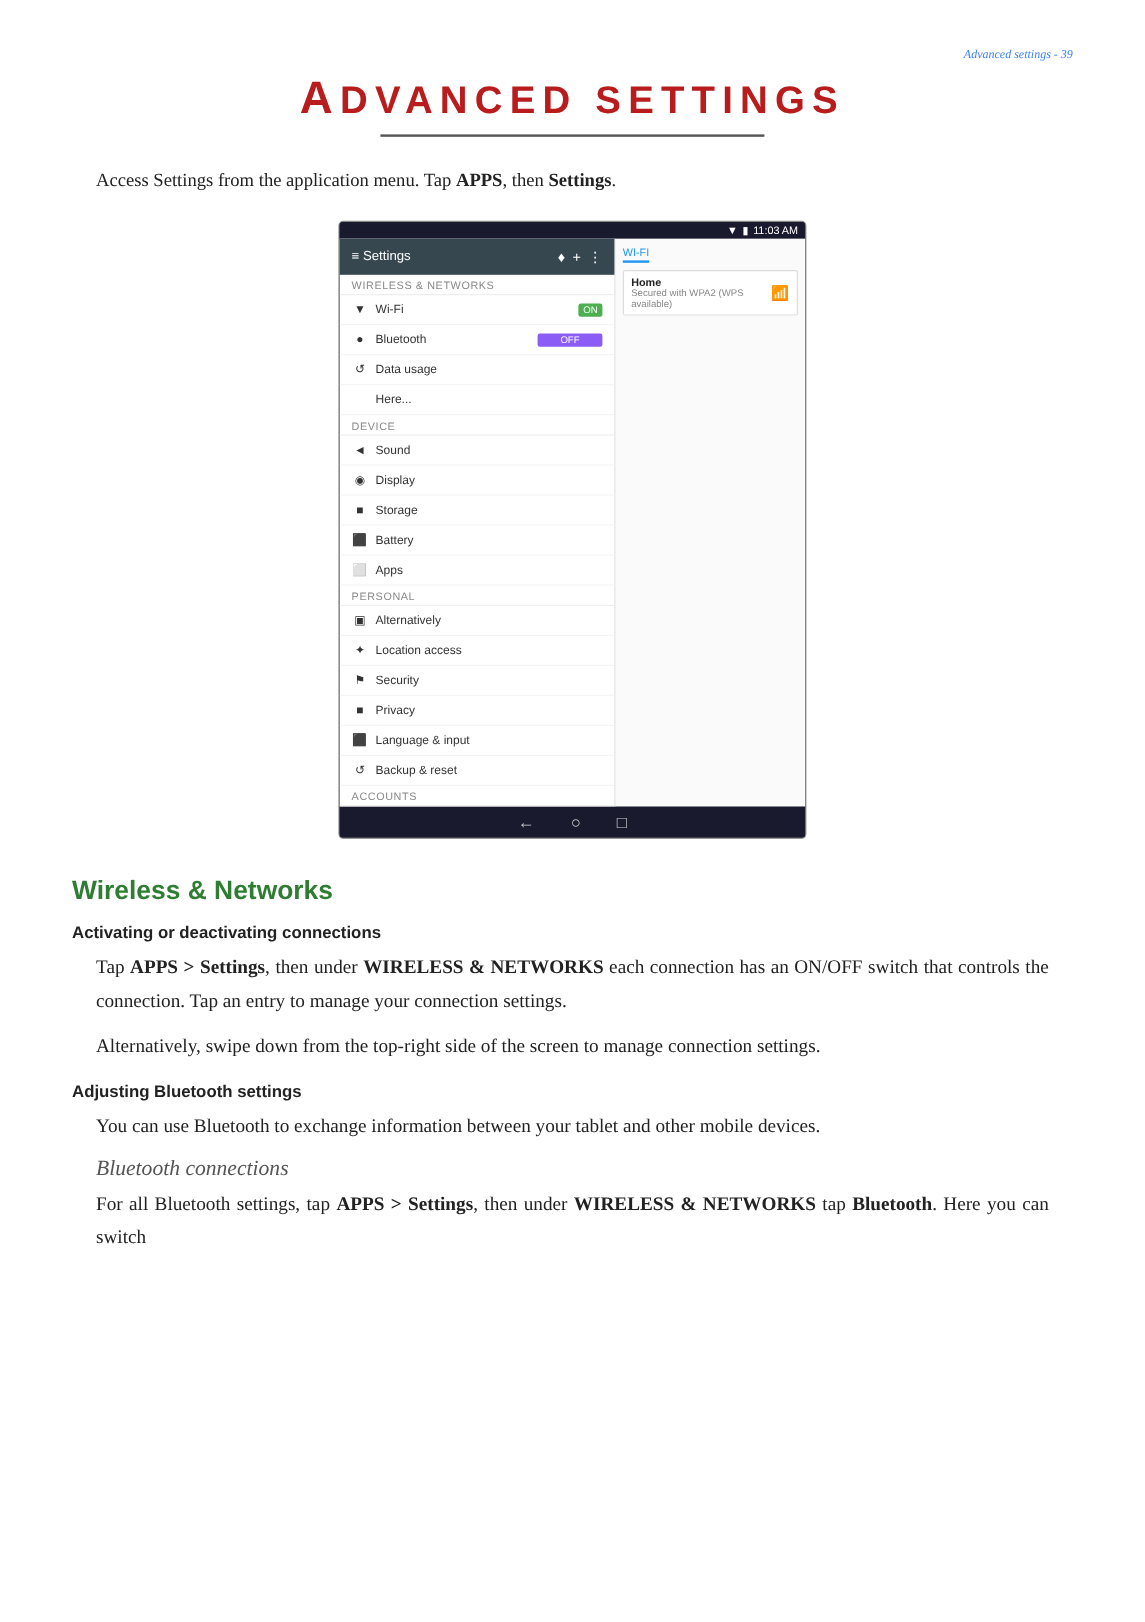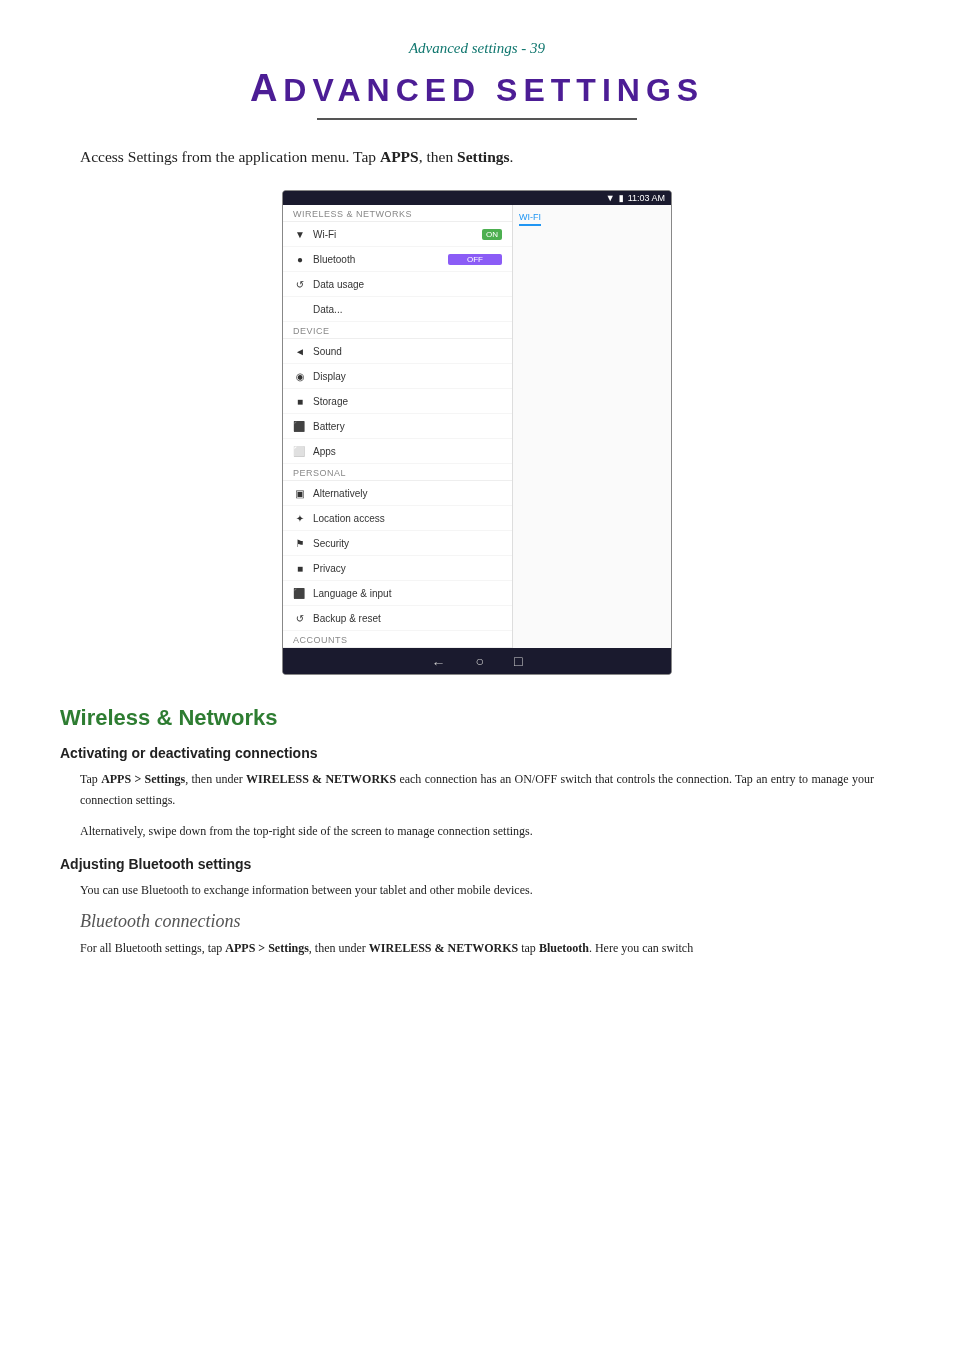--- a/index.html
+++ b/index.html
@@ -7,36 +7,36 @@
       font-family: Georgia, 'Times New Roman', serif;
       background: #fff;
       color: #222;
       width: 954px;
       min-height: 1352px;
       padding: 40px 60px 60px 60px;
     }
 
     
     .page-meta {
-      text-align: center;
+      text-align: right;
       font-style: italic;
-      font-size: 15px;
-      color: #0f766e;
+      font-size: 10px;
+      color: #3b82f6;
       margin-bottom: 10px;
     }
 
     
     .page-title {
       text-align: center;
       font-family: 'Arial', sans-serif;
       font-size: 32px;
       font-weight: bold;
       letter-spacing: 6px;
       text-transform: uppercase;
-      color: #4c1d95;
+      color: #b91c1c;
       margin-bottom: 8px;
     }
     .page-title .first-letter {
       font-size: 38px;
     }
     .title-underline {
       width: 320px;
       height: 2px;
       background: #555;
       margin: 6px auto 24px auto;
@@ -198,21 +198,21 @@
     .h4-section {
       font-family: Georgia, serif;
       font-size: 18px;
       font-style: italic;
       color: #555;
       margin: 10px 0 6px 20px;
     }
 
     
     .body-para {
-      font-size: 12px;
+      font-size: 16px;
       line-height: 1.75;
       margin: 0 20px 10px 20px;
       text-align: justify;
     }
     .body-para strong {
       font-weight: bold;
     }
   </style>
 </head>
 <body>
@@ -233,39 +233,47 @@
 
     <div class="status-bar">
       <span>▼</span>
       <span>▮</span>
       <span>11:03 AM</span>
     </div>
     <div class="screen-body">
 
       <div class="settings-panel">
 
+        <div class="settings-header">
+          <span>≡ Settings</span>
+          <div class="settings-header-icons">
+            <span>♦</span>
+            <span>+</span>
+            <span>⋮</span>
+          </div>
+        </div>
 
         <div class="section-label">WIRELESS &amp; NETWORKS</div>
         <div class="settings-item">
           <span class="icon">▼</span>
           <span>Wi-Fi</span>
           <span class="toggle-on">ON</span>
         </div>
         <div class="settings-item">
           <span class="icon">●</span>
           <span>Bluetooth</span>
           <span class="toggle-off">OFF</span>
         </div>
         <div class="settings-item">
           <span class="icon">↺</span>
           <span>Data usage</span>
         </div>
         <div class="settings-item">
           <span class="icon"></span>
-          <span>Data...</span>
+          <span>Here...</span>
         </div>
 
         <div class="section-label">DEVICE</div>
         <div class="settings-item">
           <span class="icon">◄</span>
           <span>Sound</span>
         </div>
         <div class="settings-item">
           <span class="icon">◉</span>
           <span>Display</span>
@@ -306,20 +314,27 @@
         </div>
         <div class="settings-item">
           <span class="icon">↺</span>
           <span>Backup &amp; reset</span>
         </div>
         <div class="section-label">ACCOUNTS</div>
       </div>
 
       <div class="wifi-panel">
         <div class="wifi-tab">WI-FI</div>
+        <div class="wifi-network">
+          <div>
+            <div class="name">Home</div>
+            <div class="sub">Secured with WPA2 (WPS available)</div>
+          </div>
+          <span style="font-size:12px; color:#2196F3;">📶</span>
+        </div>
       </div>
     </div>
 
     <div class="nav-bar">
       <span class="nav-btn">←</span>
       <span class="nav-btn">○</span>
       <span class="nav-btn">□</span>
     </div>
   </div>
 </div>

